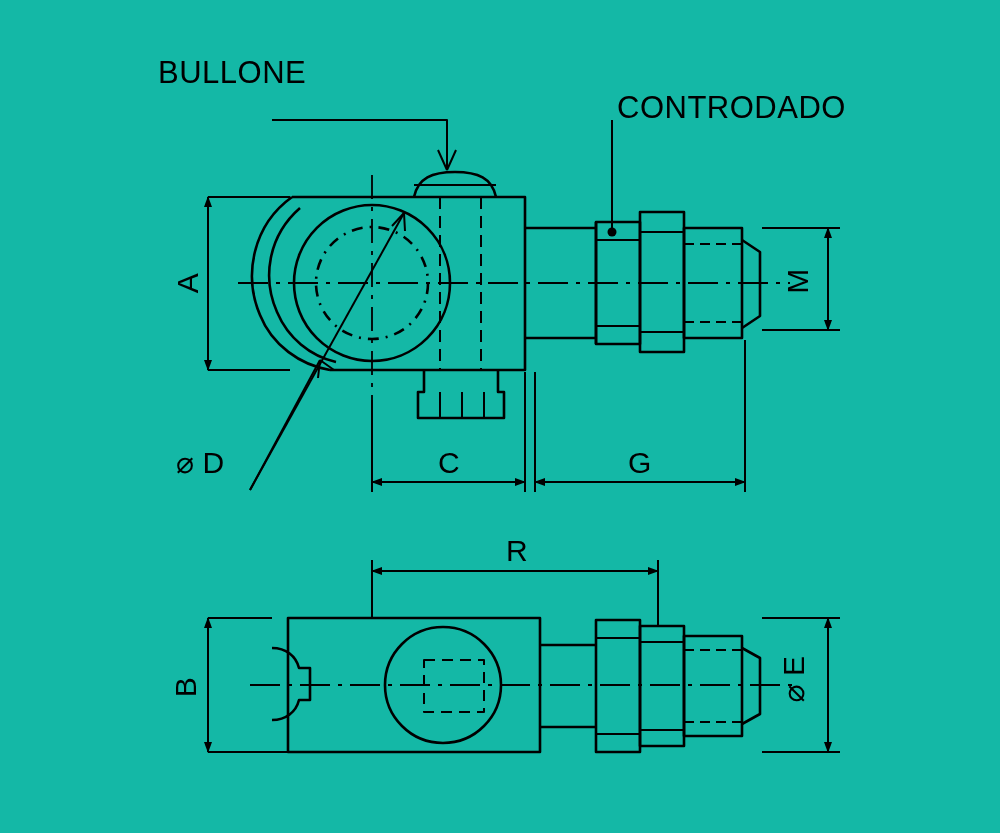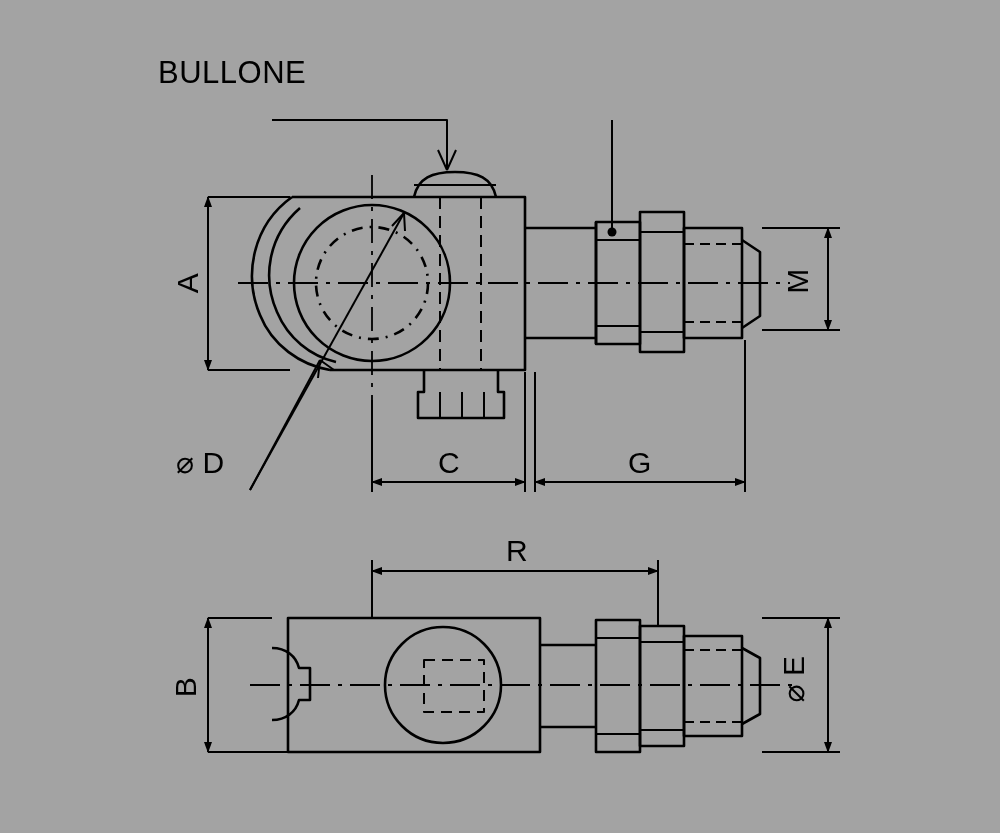--- a/index.html
+++ b/index.html
@@ -7,21 +7,21 @@
     padding: 0;
     background: #ffffff;
   }
   body {
     font-family: "Liberation Sans", sans-serif;
   }
   #sheet {
     position: relative;
     width: 1000px;
     height: 833px;
-    background: #a3a3a3;
+    background: #14b8a6;
     overflow: hidden;
   }
   .lbl {
     position: absolute;
     color: #000000;
     font-family: "Liberation Sans", sans-serif;
     white-space: pre;
     line-height: 1.15;
   }
   .lbl.big {
@@ -185,20 +185,21 @@
       <g stroke-width="2">
         <path d="M828,618 L828,752" marker-start="url(#arrHeadR)" marker-end="url(#arrHead)"></path>
         <path d="M762,618 L840,618"></path>
         <path d="M762,752 L840,752"></path>
       </g>
     </g>
   </svg>
 
   <div class="lbl big" style="left:158px; top:55px;">BULLONE</div>
 
+  <div class="lbl big" style="left:617px; top:90px;">CONTRODADO</div>
 
   <div class="lbl dim vert" style="left:178px; top:266px; transform:rotate(-90deg);">A</div>
 
   <div class="lbl dim" style="left:176px; top:446px;">⌀ D</div>
 
   <div class="lbl dim" style="left:438px; top:446px;">C</div>
 
   <div class="lbl dim" style="left:628px; top:446px;">G</div>
 
   <div class="lbl dim vert" style="left:786px; top:264px; transform:rotate(-90deg);">M</div>

